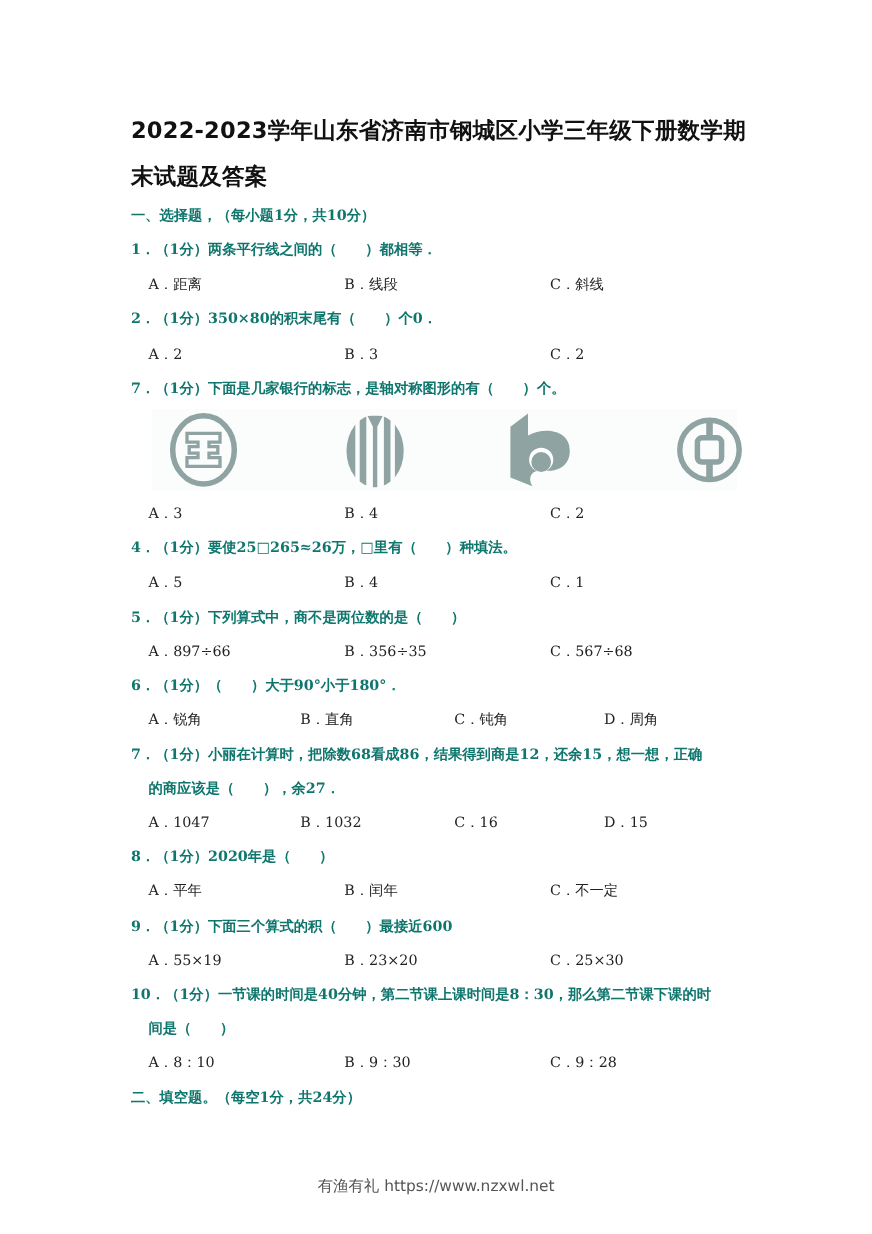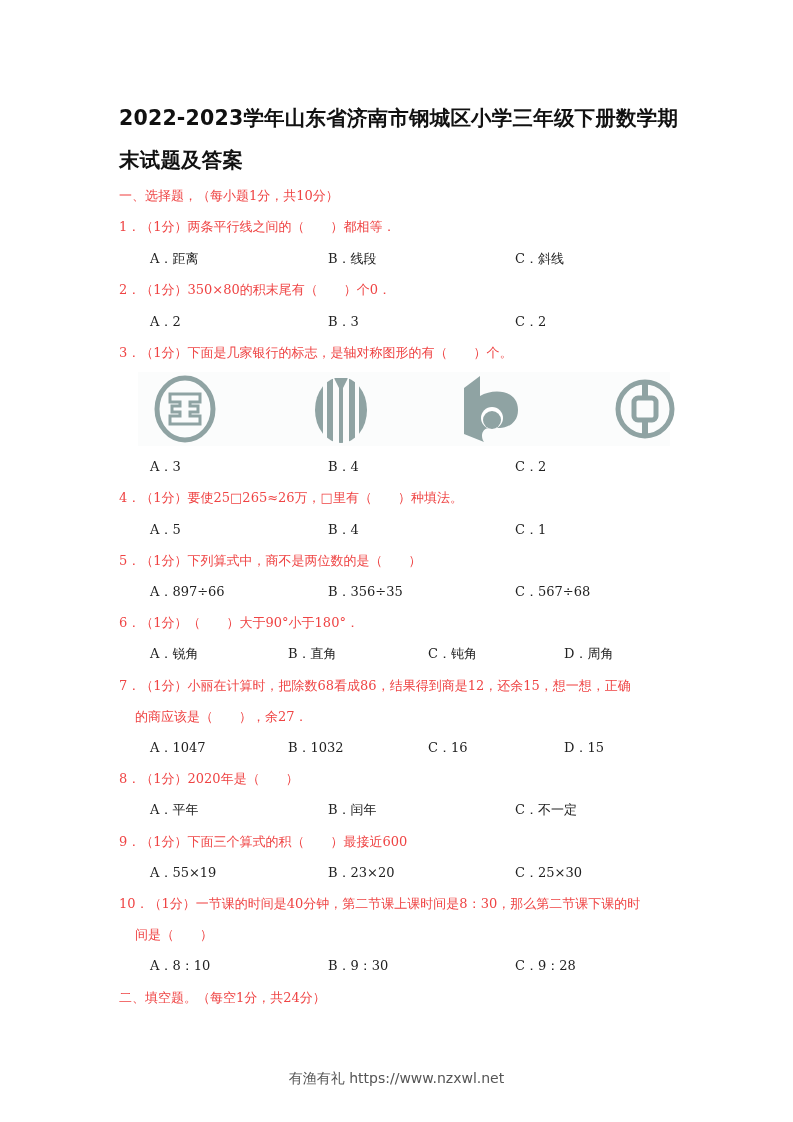--- a/index.html
+++ b/index.html
@@ -1,21 +1,21 @@
 <!DOCTYPE html>
 <html><head>
 <meta charset="utf-8">
 <style>
   html, body { margin:0; padding:0; background:#ffffff; }
   body { width:793px; height:1122px; position:relative; overflow:hidden;
          font-family:"DejaVu Serif","Liberation Serif",serif; color:#1a1a1a; }
   .title { position:absolute; left:119px; font-family:"DejaVu Sans","Liberation Sans",sans-serif;
            font-weight:bold; font-size:20.5px; color:#111; letter-spacing:0.2px; white-space:nowrap; }
-  .line { position:absolute; left:119px; font-size:13px; white-space:nowrap; color:#ef4444; }
-  .opt  { position:absolute; font-size:13px; white-space:nowrap; color:#222;margin-left:15px; }
+  .line { position:absolute; left:119px; font-size:13px; white-space:nowrap; color:#0f766e;font-weight:bold; }
+  .opt  { position:absolute; font-size:13px; white-space:nowrap; color:#222; }
   .logos { position:absolute; left:138px; top:372px; width:532px; height:74px; background:#fbfcfc; }
   .logo { position:absolute; top:2px; width:70px; height:70px; }
   .footer { position:absolute; left:0; width:793px; top:1070px; text-align:center;
             font-family:"DejaVu Sans","Liberation Sans",sans-serif; font-size:14px; color:#555; }
 </style>
 </head>
 <body>
 
 <div class="title" style="top:104px">2022-2023学年山东省济南市钢城区小学三年级下册数学期</div>
 <div class="title" style="top:146px">末试题及答案</div>
@@ -25,21 +25,21 @@
 <div class="line" style="top:218px">1．（1分）两条平行线之间的（　　）都相等．</div>
 <div class="opt" style="left:135px;top:250px">A．距离</div>
 <div class="opt" style="left:313px;top:250px">B．线段</div>
 <div class="opt" style="left:500px;top:250px">C．斜线</div>
 
 <div class="line" style="top:281px">2．（1分）350×80的积末尾有（　　）个0．</div>
 <div class="opt" style="left:135px;top:313px">A．2</div>
 <div class="opt" style="left:313px;top:313px">B．3</div>
 <div class="opt" style="left:500px;top:313px">C．2</div>
 
-<div class="line" style="top:344px">3．（1分）下面是几家银行的标志，是轴对称图形的有（　　）个。</div>
+<div class="line" style="top:344px">7．（1分）下面是几家银行的标志，是轴对称图形的有（　　）个。</div>
 <div class="logos">
   <svg class="logo" style="left:12px" viewBox="0 0 70 70">
     <ellipse cx="35" cy="35" rx="28" ry="31" fill="none" stroke="#8fa3a3" stroke-width="5"></ellipse>
     <path d="M20 20 H50 V28 H40 V32 H48 V38 H40 V42 H50 V50 H20 V42 H30 V38 H22 V32 H30 V28 H20 Z" fill="none" stroke="#8fa3a3" stroke-width="3"></path>
   </svg>
   <svg class="logo" style="left:168px" viewBox="0 0 70 70">
     <defs>
         <clipPath id="cc">
           <ellipse cx="35" cy="36" rx="26" ry="33"></ellipse>
         </clipPath>

